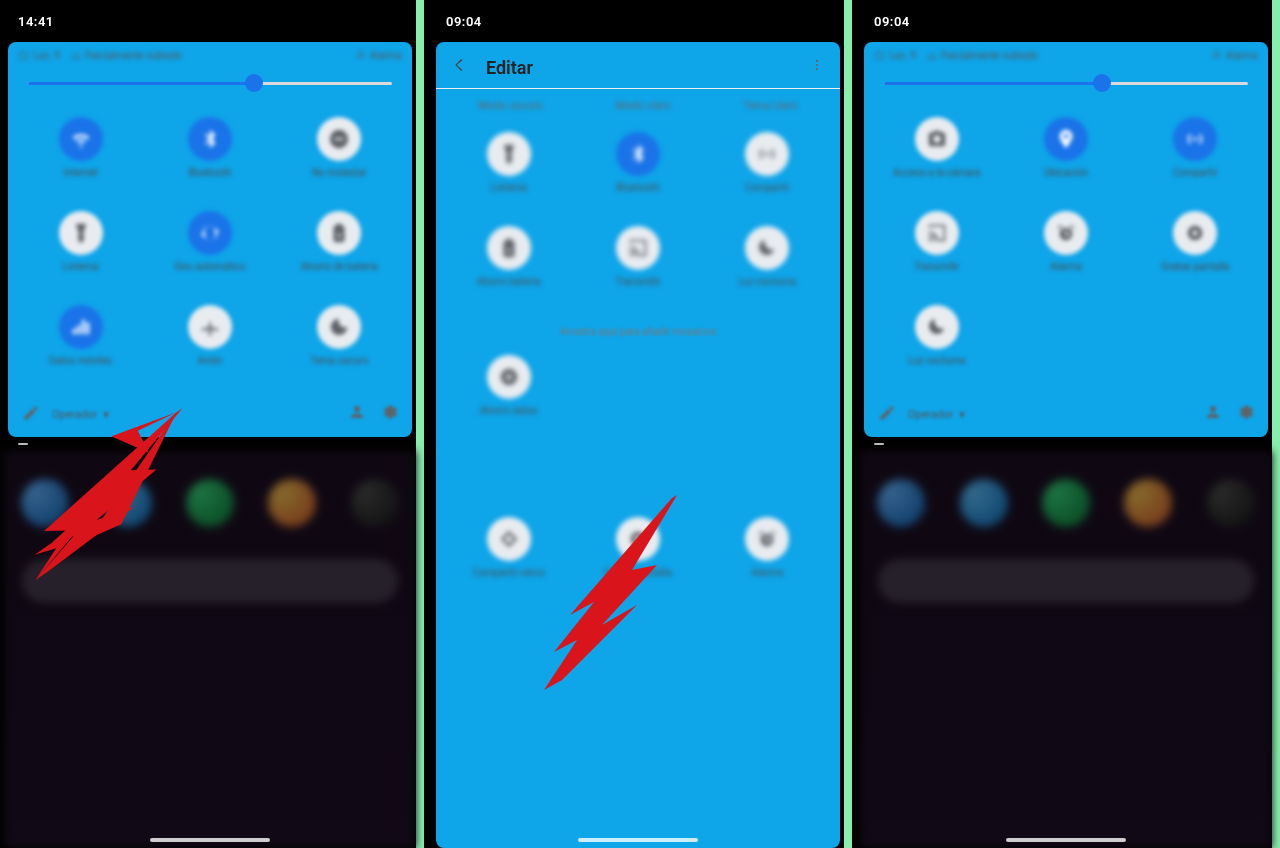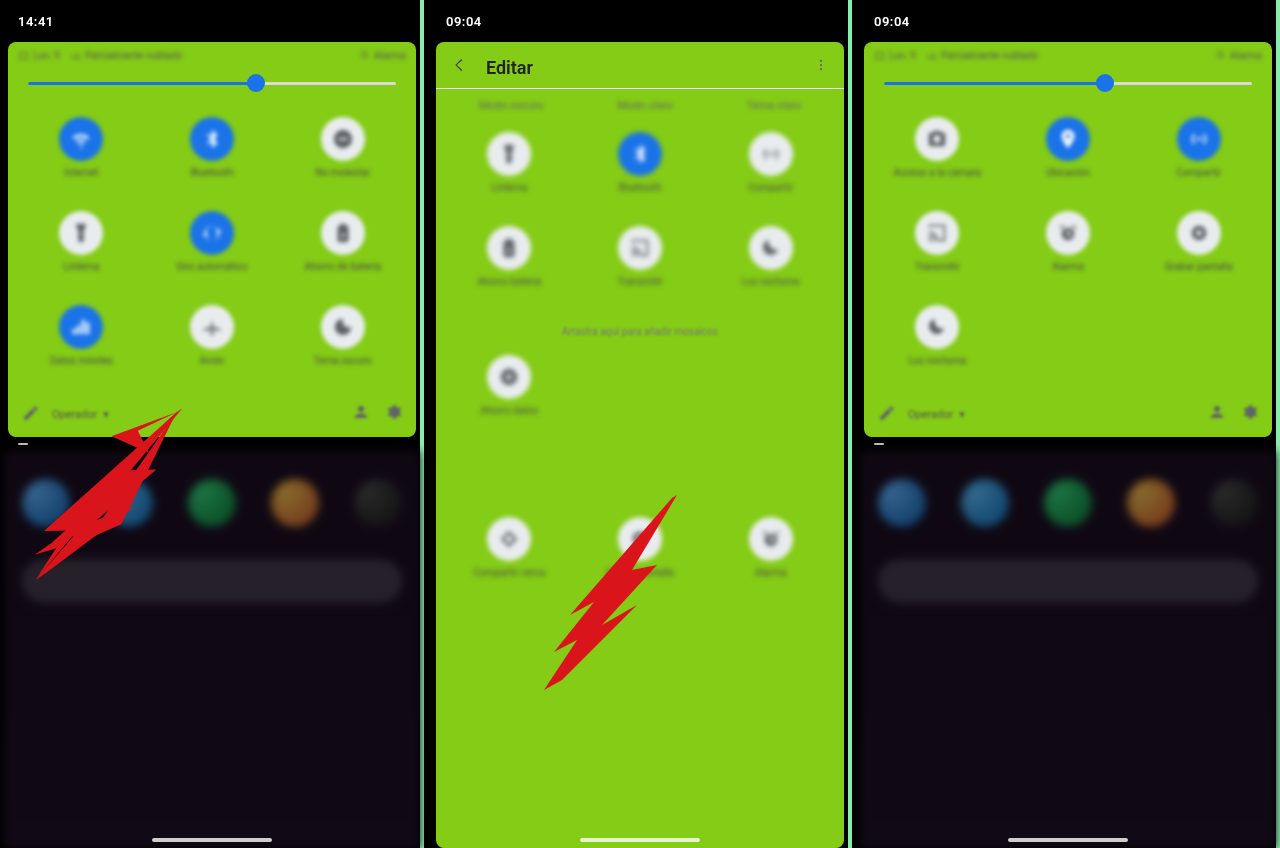--- a/index.html
+++ b/index.html
@@ -1,21 +1,21 @@
 <!DOCTYPE html>
 <html><head>
 <meta charset="utf-8">
 <style>
   * { box-sizing: border-box; margin: 0; padding: 0; }
   html, body { width: 1280px; height: 848px; background: #000; font-family: Roboto, Arial, sans-serif; overflow: hidden; }
   .stage { display: flex; width: 1280px; height: 848px; }
-  .phone { flex: 1; position: relative; background: #000; border-left: 4px solid #000; border-right: 4px solid #86efac; display: flex; flex-direction: column; }
+  .phone { flex: 1; position: relative; background: #000; border-left: 4px solid #000; border-right: 8px solid #86efac; display: flex; flex-direction: column; }
   .phone + .phone { margin-left: 4px; }
   .status-bar { height: 42px; background: #000; color: #fff; font-size: 13px; font-weight: 600; display: flex; align-items: center; padding: 0 14px; letter-spacing: 0.5px; }
-  .panel { background: #84cc16; border-radius: 8px; margin: 0 4px; overflow: hidden; display: flex; flex-direction: column; box-shadow: 0 0 0 1px rgba(0,0,0,0.04); }
+  .panel { background: #0ea5e9; border-radius: 8px; margin: 0 4px; overflow: hidden; display: flex; flex-direction: column; box-shadow: 0 0 0 1px rgba(0,0,0,0.04); }
   .panel-headrow { display: flex; align-items: center; justify-content: space-between; padding: 8px 10px 4px; font-size: 11px; color: #666; }
   .headrow-left { display: flex; gap: 10px; align-items: center; }
   .chip { display: inline-flex; align-items: center; gap: 4px; color: #555; font-size: 10px; }
   .chip svg { width: 11px; height: 11px; }
   .slider-row { padding: 6px 20px 10px; }
   .slider { position: relative; height: 24px; display: flex; align-items: center; }
   .slider-track { position: absolute; left: 0; right: 0; height: 3px; background: #d9d9d9; border-radius: 2px; }
   .slider-fill { position: absolute; left: 0; height: 3px; background: #1a73e8; border-radius: 2px; }
   .slider-thumb { position: absolute; width: 18px; height: 18px; border-radius: 50%; background: #1a73e8; transform: translateX(-50%); }
   .grid3 { display: grid; grid-template-columns: repeat(3, 1fr); gap: 8px 0; padding: 6px 8px 10px; }

